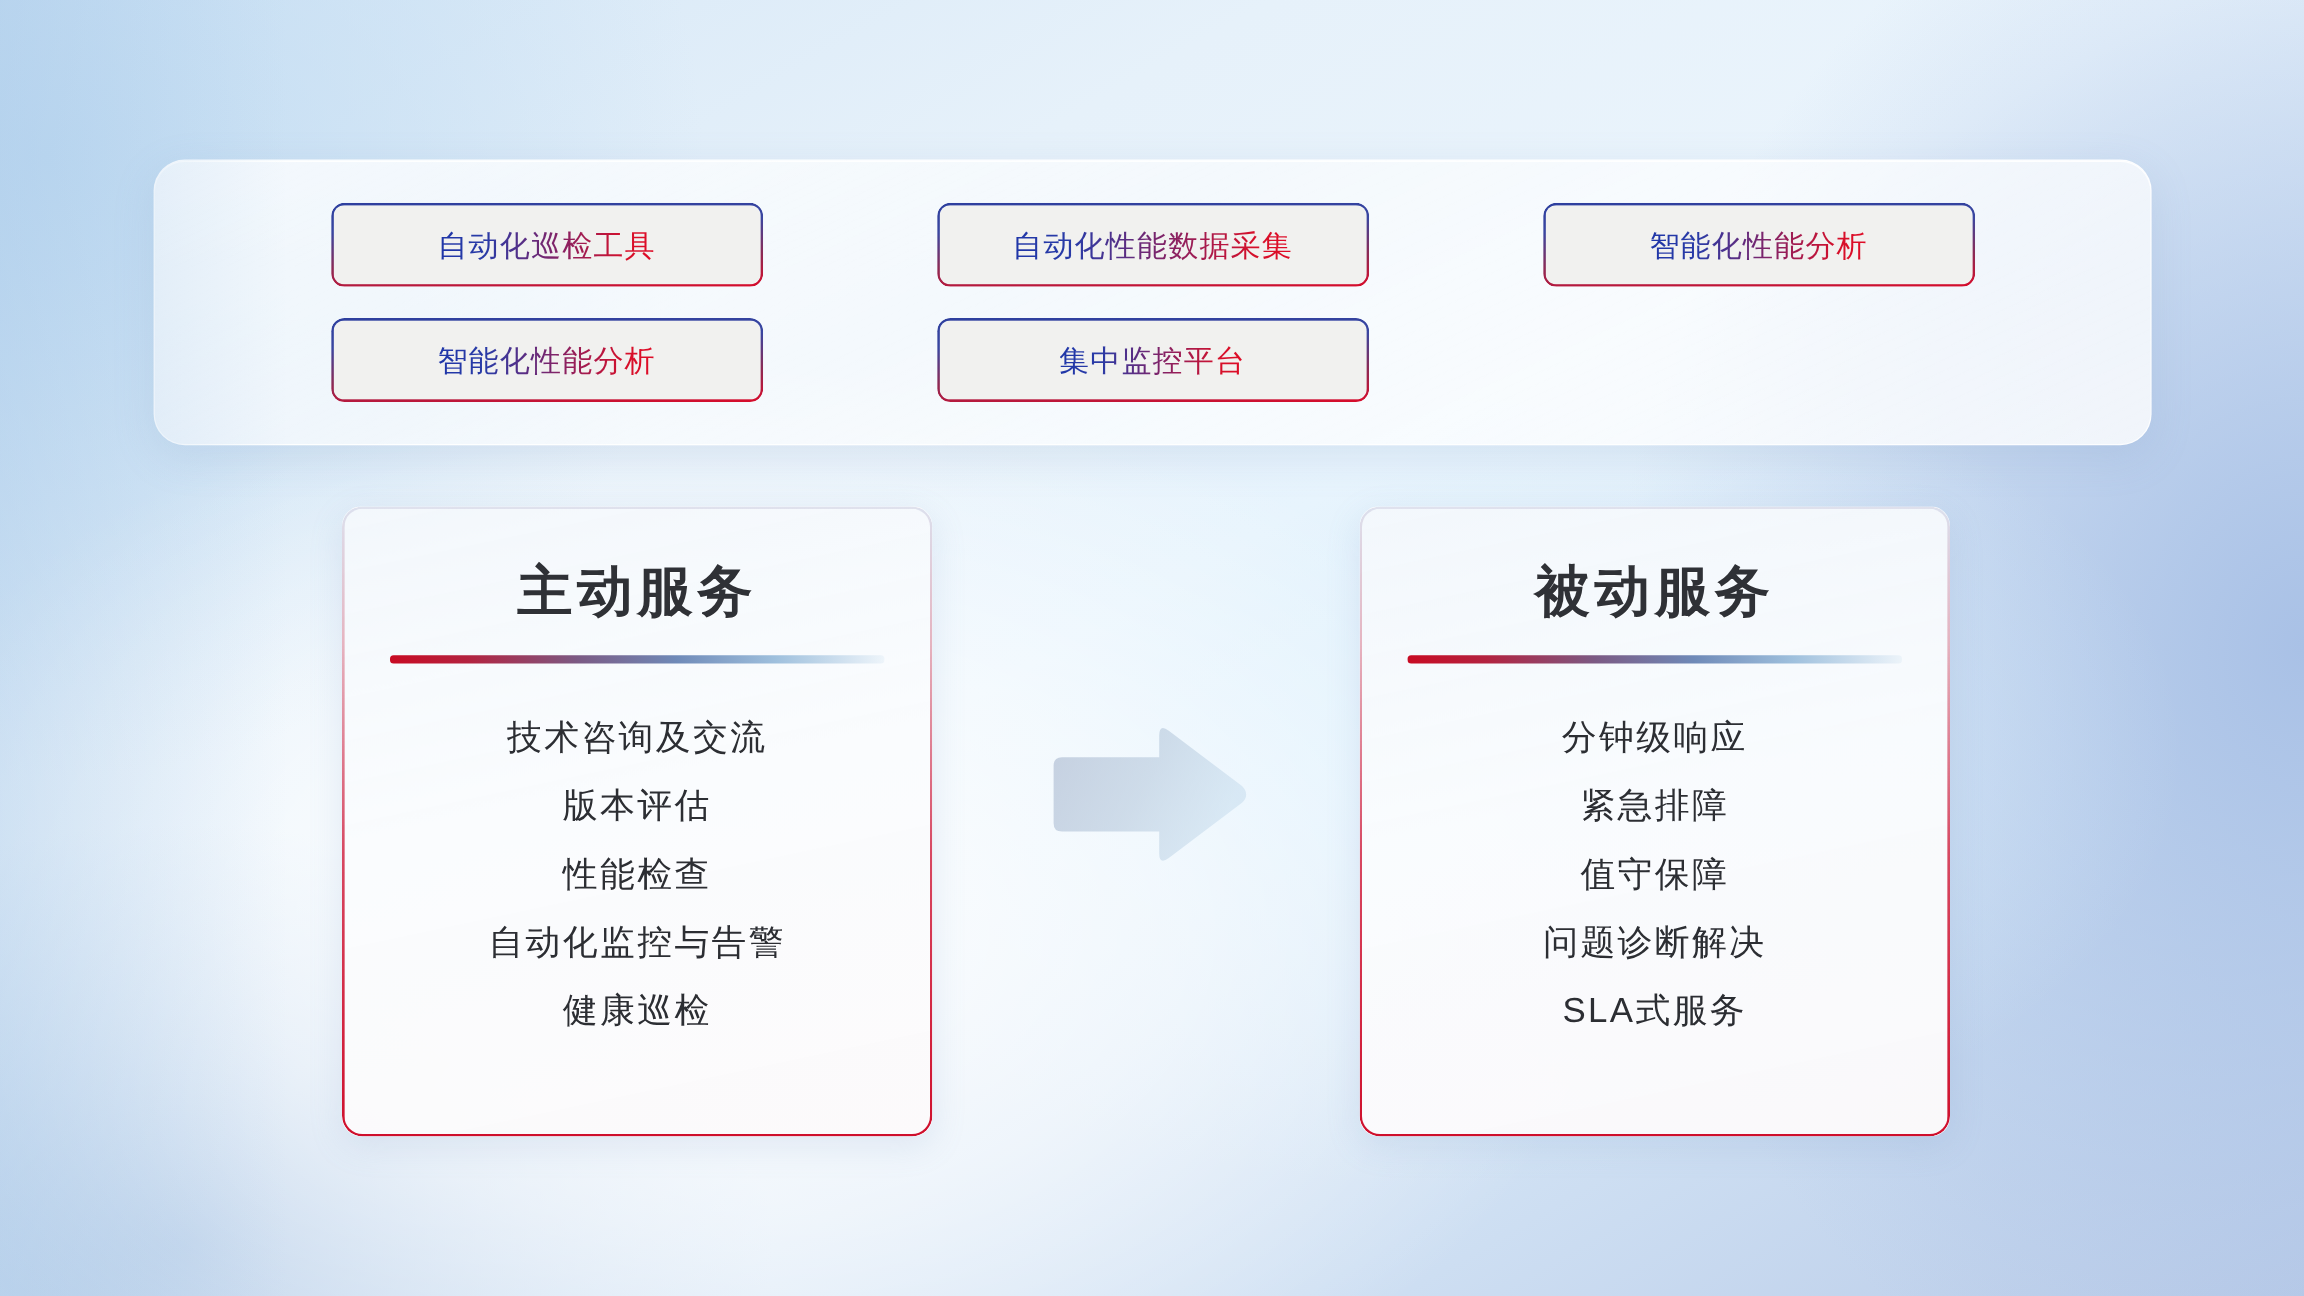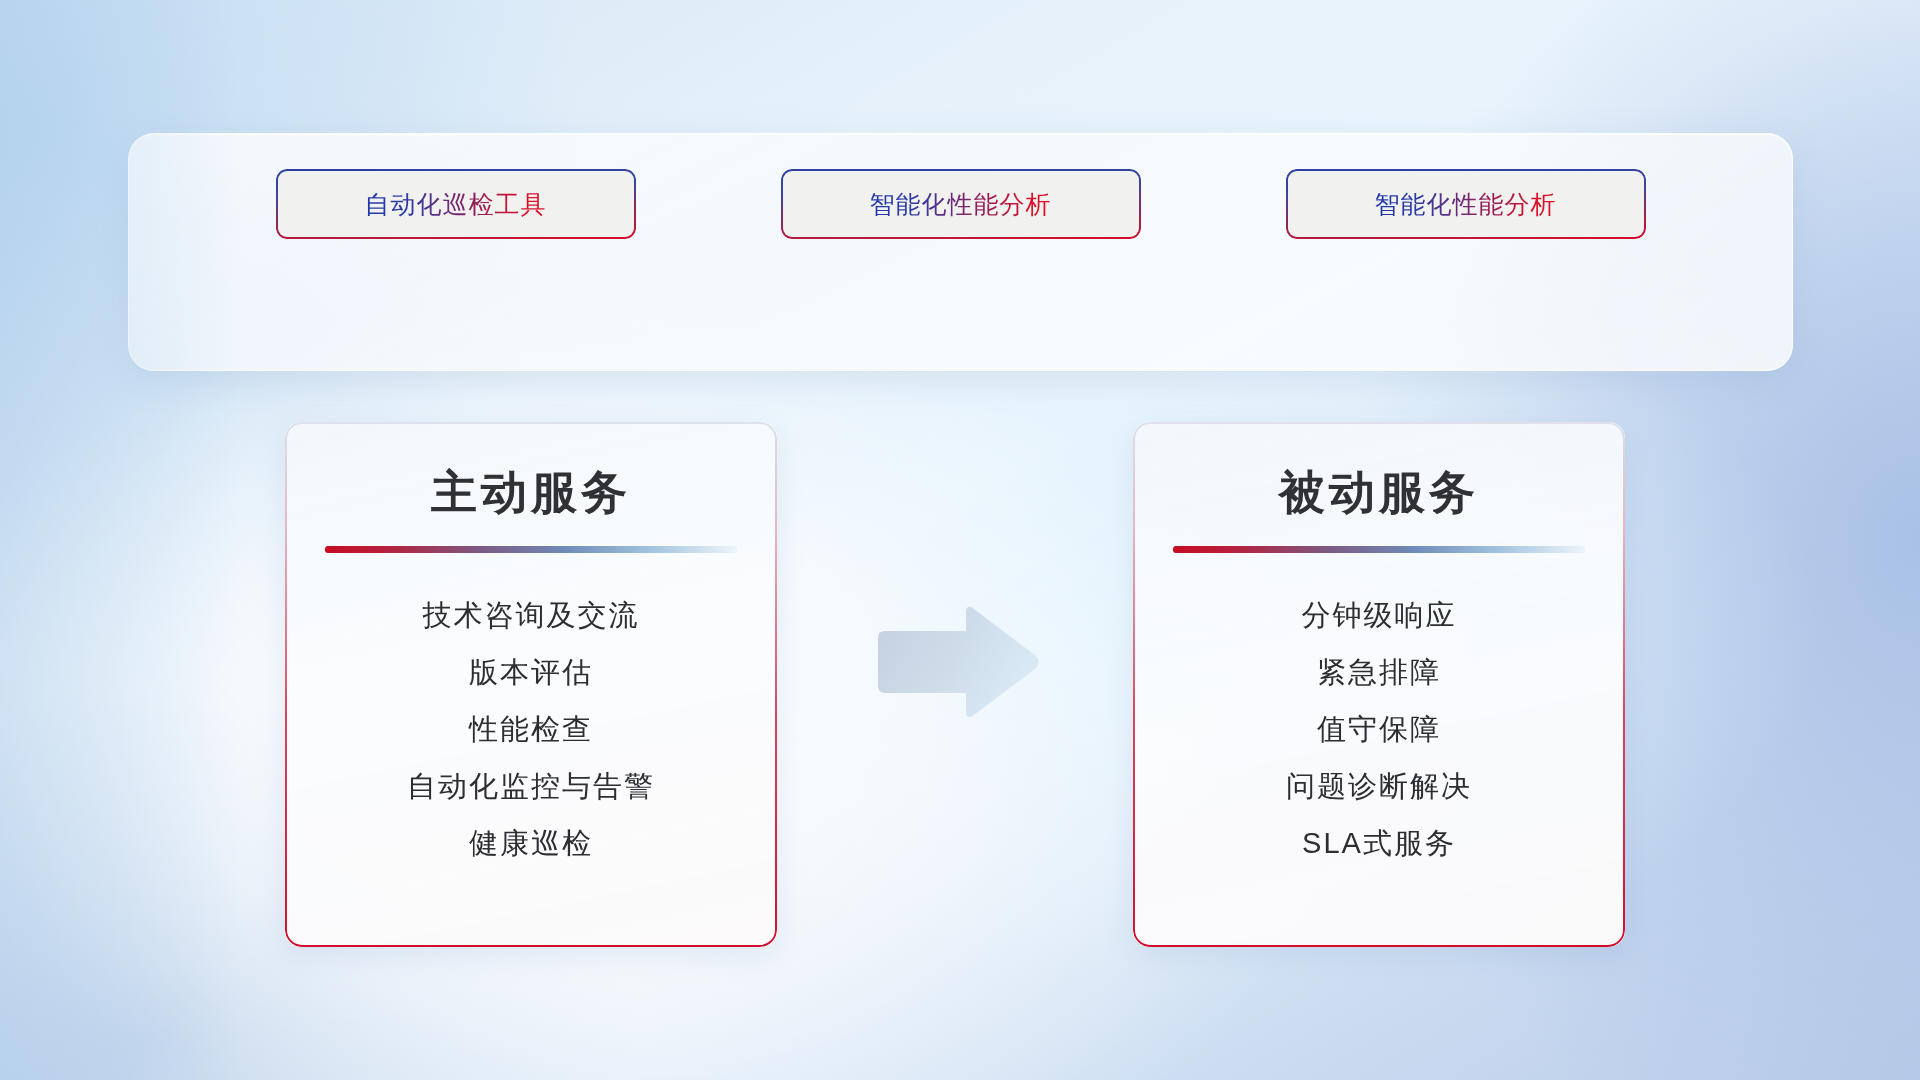--- a/index.html
+++ b/index.html
@@ -174,30 +174,36 @@
 <body>
 
 <div id="stage">
 
   <section class="top-panel">
 
     <div class="pill">
       <span class="pill-label">自动化巡检工具</span>
     </div>
 
+    <div class="pill">
+      <span class="pill-label">自动化性能数据采集</span>
+    </div>
 
     <div class="pill">
       <span class="pill-label">智能化性能分析</span>
     </div>
 
     <div class="pill">
       <span class="pill-label">智能化性能分析</span>
     </div>
 
 
+    <div class="pill">
+      <span class="pill-label">集中监控平台</span>
+    </div>
 
   </section>
 
   <section class="card" id="card-left">
     <h2 class="card-title">主动服务</h2>
     <div class="card-rule"></div>
     <ul class="card-list">
       <li>技术咨询及交流</li>
       <li>版本评估</li>
       <li>性能检查</li>

